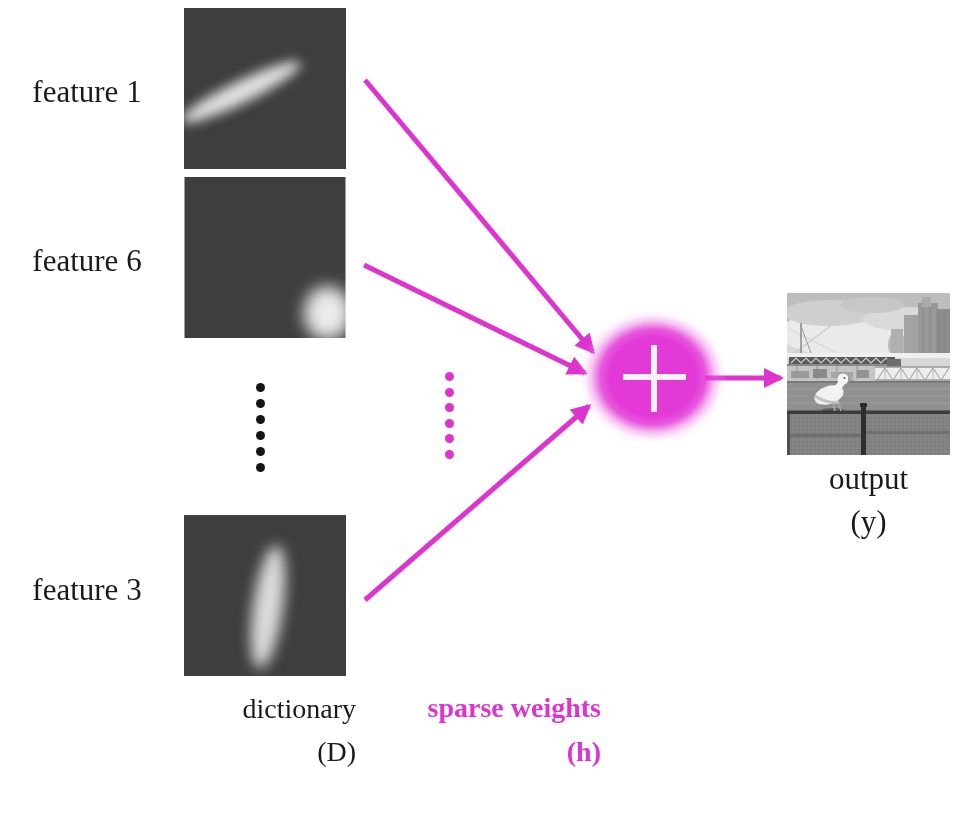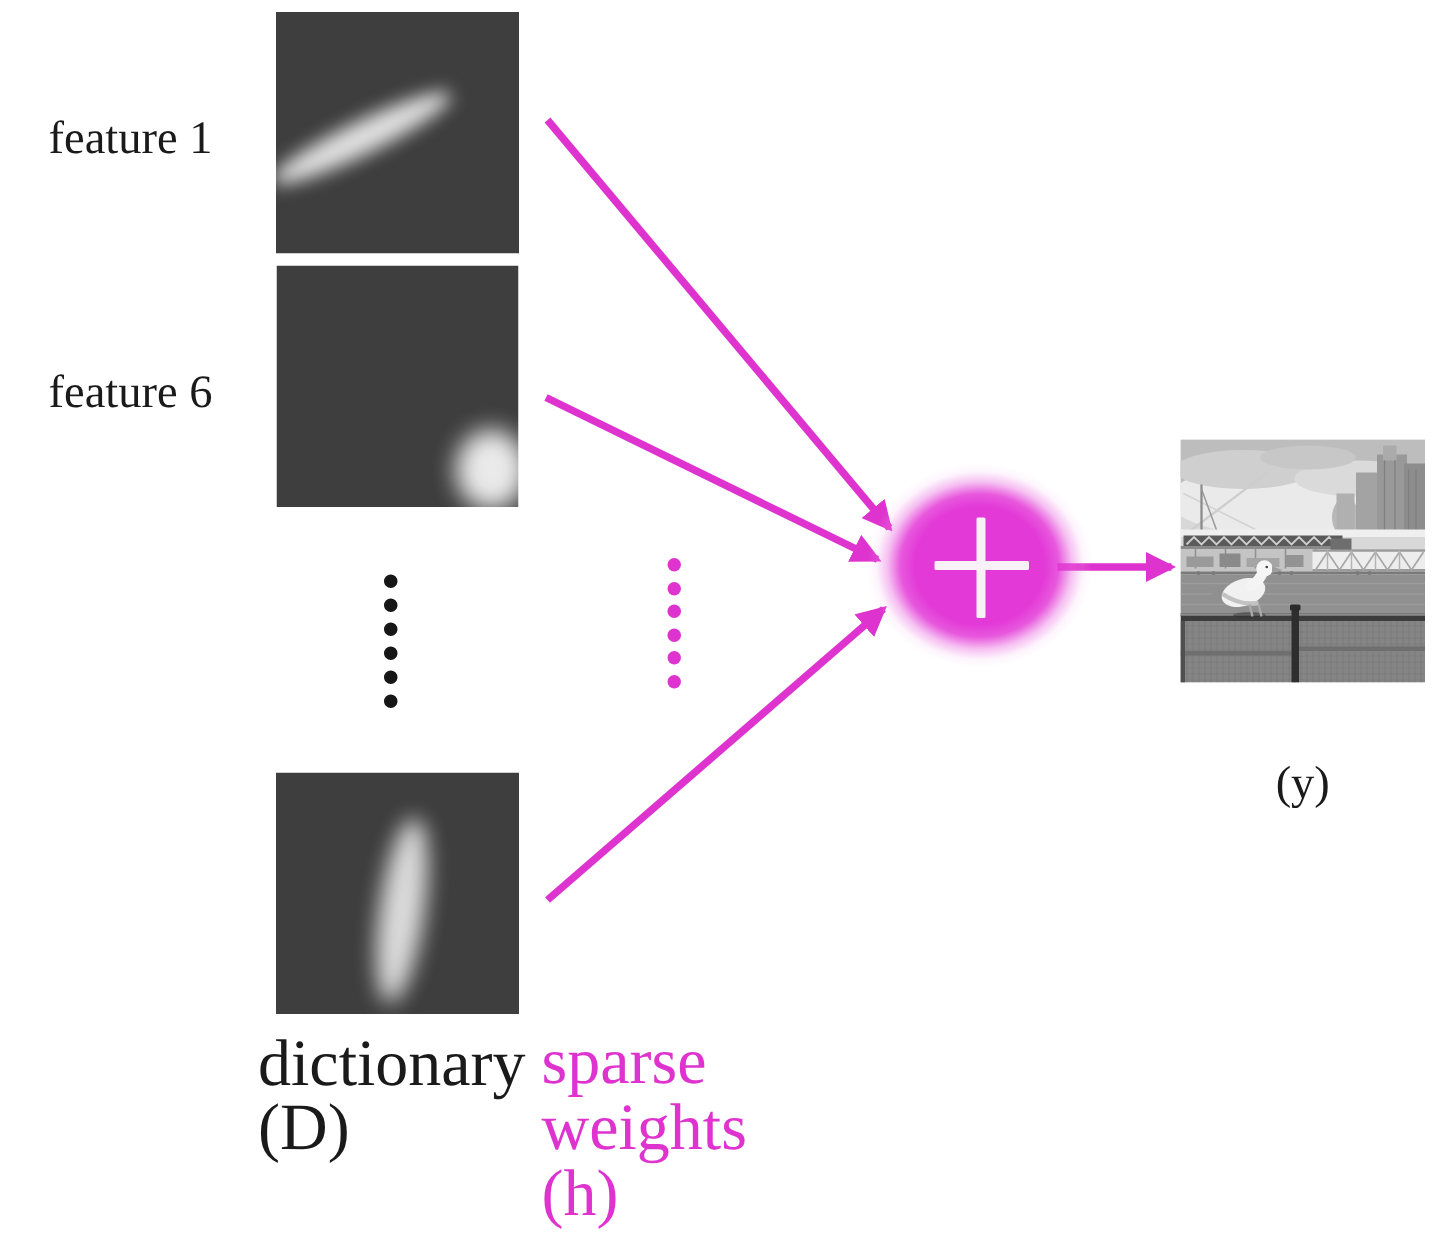--- a/index.html
+++ b/index.html
@@ -24,30 +24,31 @@
       #e33ad7 0%, #e33ad7 58%,
       rgba(227,58,215,0.85) 70%,
       rgba(233,105,224,0.42) 82%,
       rgba(244,180,238,0.14) 92%,
       rgba(255,255,255,0) 100%);
   }
   .plus-h{position:absolute;left:45px;top:65px;width:63px;height:5.5px;background:#f8f2f8;border-radius:1px;}
   .plus-v{position:absolute;left:73px;top:36px;width:5.5px;height:67px;background:#f8f2f8;border-radius:1px;}
   .photo{position:absolute;left:787px;top:293px;}
   .outcap{position:absolute;left:787px;width:163px;text-align:center;font-size:31px;line-height:40px;}
-  .caption{position:absolute;font-size:44px;line-height:43px;text-align:left;}
-  .caption-magenta{color:#de33ce;line-height:44px;}
+  .caption{position:absolute;font-size:28px;line-height:43px;text-align:right;}
+  .caption-magenta{color:#de33ce;line-height:44px;font-weight:bold;}
 </style>
 </head>
 <body>
 
 <div class="canvas">
 
   <div class="flabel" style="top:74px">feature 1</div>
   <div class="flabel" style="top:243px">feature 6</div>
+  <div class="flabel" style="top:572px">feature 3</div>
 
   <svg class="fbox" style="top:8px" viewBox="0 0 162 161" width="162" height="161">
     <defs>
       <filter id="blur1" x="-60%" y="-60%" width="220%" height="220%">
           <feGaussianBlur stdDeviation="6"></feGaussianBlur>
         </filter>
     </defs>
     <rect width="162" height="161" fill="#3e3e3e"></rect>
     <ellipse cx="57" cy="84" rx="66" ry="11" fill="#e9e9e9" opacity="0.95" transform="rotate(-26 57 84)" filter="url(#blur1)"></ellipse>
   </svg>
@@ -174,20 +175,21 @@
     <polygon points="20,103 33,98 34,107" fill="#8f8f8f"></polygon>
     <ellipse cx="42" cy="102" rx="15" ry="9" fill="#f1f1f1" transform="rotate(-18 42 102)"></ellipse>
     <path d="M28,103 q12,8 24,6" stroke="#c2c2c2" stroke-width="3" fill="none"></path>
     <path d="M47,98 q6,-4 8,-10" stroke="#f4f4f4" stroke-width="7" fill="none" stroke-linecap="round"></path>
     <circle cx="56" cy="86" r="5.5" fill="#f6f6f6"></circle>
     <polygon points="61,84.5 68,87 61,89" fill="#9e9e9e"></polygon>
     <circle cx="57.5" cy="85" r="0.9" fill="#444444"></circle>
     <path d="M46,110 l2,8 M52,110 l2,8" stroke="#a8a8a8" stroke-width="1.6"></path>
   </svg>
 
+  <div class="outcap" style="top:459px">output</div>
   <div class="outcap" style="top:502px">(y)</div>
 
   <div class="caption" style="left:172px;top:687px;width:184px">
     <div>dictionary</div>
     <div>(D)</div>
   </div>
 
   <div class="caption caption-magenta" style="left:361px;top:686px;width:240px">
     <div>sparse weights</div>
     <div>(h)</div>

